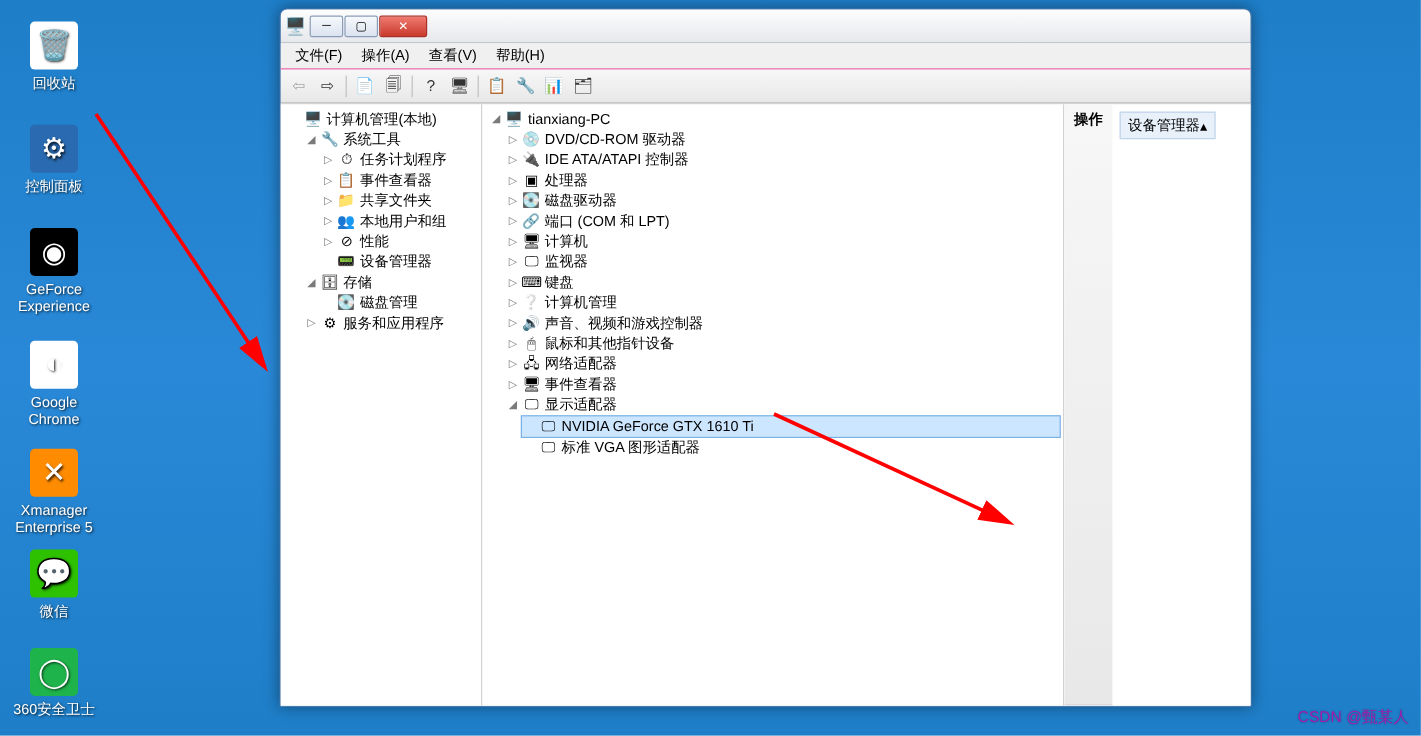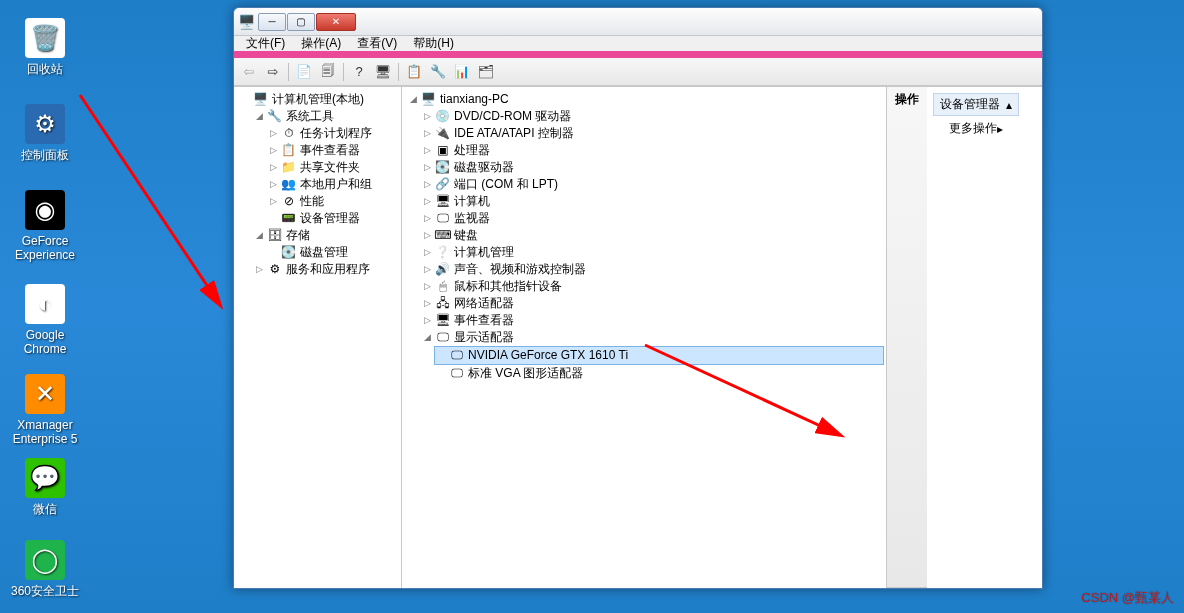--- a/index.html
+++ b/index.html
@@ -13,21 +13,21 @@
 
 .window { position: absolute; left: 233px; top: 7px; width: 810px; height: 582px; background: #f0f0f0; border: 1px solid #4a7ab0; border-radius: 6px 6px 0 0; box-shadow: 0 0 12px rgba(0,0,0,0.4); display: flex; flex-direction: column; }
 .titlebar { height: 28px; background: linear-gradient(to bottom, #fdfdfd, #e6e8ec); border-bottom: 1px solid #bfc6d0; display: flex; align-items: center; padding: 0 4px; border-radius: 6px 6px 0 0; }
 .titlebar .ticon { width: 16px; height: 16px; margin-right: 4px; font-size: 14px; }
 .titlebar .ttext { flex: 1; font-size: 12px; color: #333; }
 .window-controls { display: flex; gap: 1px; }
 .wbtn { width: 28px; height: 18px; border: 1px solid #8a9db8; border-radius: 2px; background: linear-gradient(#f6f9fc,#dbe3ef); font-size: 10px; display:flex; align-items:center; justify-content:center; cursor:pointer; }
 .wbtn.close { background: linear-gradient(#f07a70,#c83a2c); color:#fff; border-color:#a83028; width:40px; }
 
 
-.menubar { height: 22px; background: #f0f0f0; display: flex; align-items: center; padding: 0 4px; border-bottom: 7px solid #ec4899; }
+.menubar { height: 22px; background: #f0f0f0; display: flex; align-items: center; padding: 0 4px; border-bottom: 1px solid #ec4899; }
 .menubar span { padding: 2px 8px; cursor: pointer; }
 
 
 .toolbar { height: 28px; background: linear-gradient(#f7f7f7,#e8e8e8); border-bottom: 1px solid #c8c8c8; display: flex; align-items: center; padding: 0 4px; gap: 2px; }
 .tbtn { width: 22px; height: 22px; border: 1px solid transparent; display:flex; align-items:center; justify-content:center; font-size:13px; cursor:pointer; color:#333; }
 .tbtn.disabled { opacity:0.4; cursor:default; }
 .tsep { width:1px; height:18px; background:#c0c0c0; margin:0 2px; }
 
 
 .content { flex:1; display:flex; border-top:1px solid #c8c8c8; background:#fff; }
@@ -48,21 +48,21 @@
 
 .actions-head { background:linear-gradient(#f7f7f7,#e8e8e8); border-bottom:1px solid #c8c8c8; padding:4px 8px; font-weight:bold; }
 .actions-sub { margin:6px; }
 .actions-subhead { background:#e8f0fa; border:1px solid #c0d4ea; padding:2px 6px; display:flex; justify-content:space-between; align-items:center; font-size:11px; }
 .actions-item { padding:4px 16px; cursor:pointer; display:flex; justify-content:space-between; align-items:center; }
 
 
 .arrow { position:absolute; pointer-events:none; }
 
 
-.watermark { position:absolute; right:10px; bottom:6px; color:#b91c1c; font-size:13px; text-shadow:0 0 2px rgba(0,0,0,0.3);margin-left:16px; }
+.watermark { position:absolute; right:10px; bottom:6px; color:#a21caf; font-size:13px; text-shadow:0 0 2px rgba(0,0,0,0.3);margin-left:16px; }
 </style>
 </head>
 <body>
 
 <div id="desktop-icons">
     <div class="desktop-icon" style="left: 10px; top: 18px;">
       <div class="ico" style="background:#fff">🗑️</div>
       <div class="lbl">回收站</div>
     </div>
     <div class="desktop-icon" style="left: 10px; top: 104px;">
@@ -338,24 +338,20 @@
         </li>
       </ul>
     </div>
 
     <div class="pane pane-right">
       <div class="actions-head">操作</div>
       <div class="actions-sub">
         <div class="actions-subhead">
           <span>设备管理器</span>
           <span>▴</span>
-        </div>
-        <div class="actions-item">
-          <span>更多操作</span>
-          <span>▸</span>
         </div>
       </div>
     </div>
   </div>
 </div>
 
 <svg class="arrow" style="left:60px; top:85px;" width="180" height="250">
   <defs>
       <marker id="ah1" markerWidth="10" markerHeight="10" refX="8" refY="3" orient="auto">
         <polygon points="0 0, 10 3, 0 6" fill="#ff0000"></polygon>

